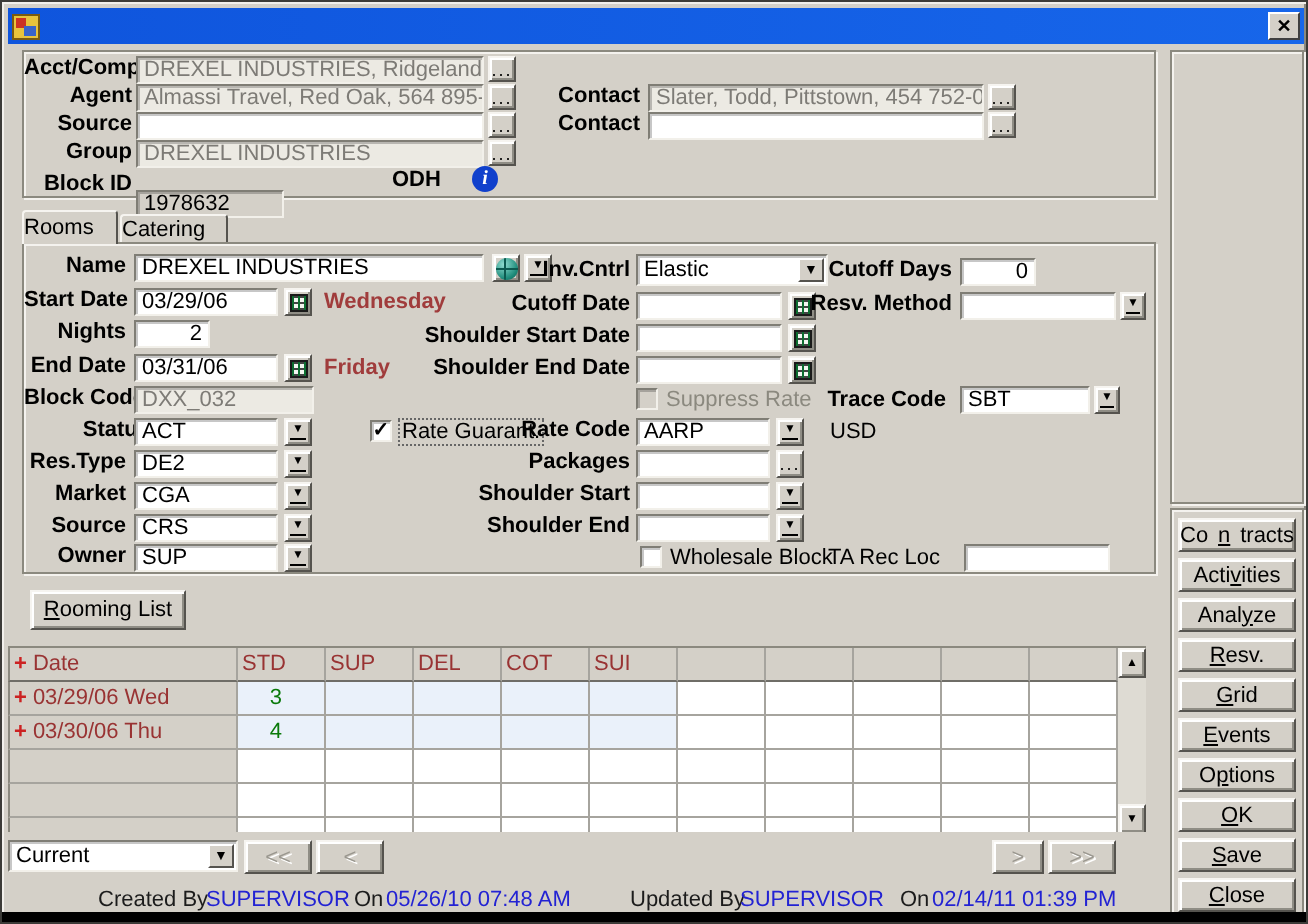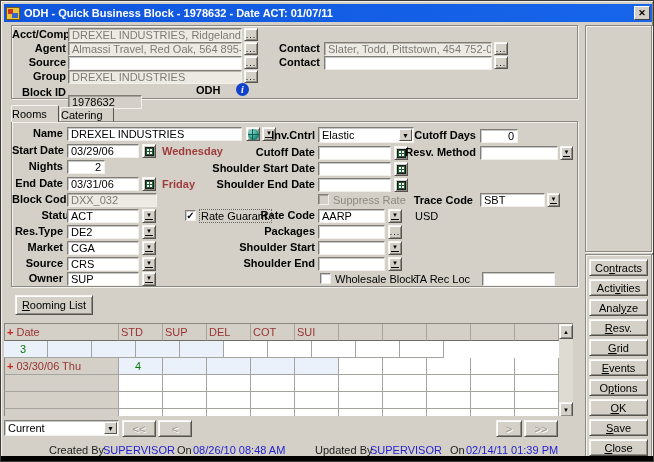--- a/index.html
+++ b/index.html
@@ -114,21 +114,20 @@
 </head>
 <body>
 
 <div id="win">
 
   <div id="titlebar" class="abs">
     <span class="appicon">
         <i></i>
         <b></b>
       </span>
-    <span class="ttl">ODH - Quick Business Block - 1978632 - Date ACT: 01/07/11</span>
     <span class="xbtn">✕</span>
   </div>
 
   <div class="abs frame" style="left:10px;top:24px;width:567px;height:74px;">
     <div class="lbl" style="left:0;top:2px;width:54px;">Acct/Comp</div>
     <div class="tf dis" style="left:56px;top:2px;width:174px;">DREXEL INDUSTRIES, Ridgeland, 564 52</div>
     <div class="sbtn" style="left:232px;top:2px;height:13px;">
         <span class="dots">...</span>
       </div>
 
@@ -326,20 +325,21 @@
       <div class="gc hd" style="width:44px;">DEL</div>
       <div class="gc hd" style="width:44px;">COT</div>
       <div class="gc hd" style="width:44px;">SUI</div>
       <div class="gc hd" style="width:44px;"></div>
       <div class="gc hd" style="width:44px;"></div>
       <div class="gc hd" style="width:44px;"></div>
       <div class="gc hd" style="width:44px;"></div>
       <div class="gc hd" style="width:44px;"></div>
     </div>
     <div class="grow">
+      <div class="gc datec" style="width:115px;"><span class="pl">+</span><span class="datetxt">03/29/06 Wed</span></div>
       <div class="gc blue num" style="width:44px;">3</div>
       <div class="gc blue" style="width:44px;"></div>
       <div class="gc blue" style="width:44px;"></div>
       <div class="gc blue" style="width:44px;"></div>
       <div class="gc blue" style="width:44px;"></div>
       <div class="gc" style="width:44px;"></div>
       <div class="gc" style="width:44px;"></div>
       <div class="gc" style="width:44px;"></div>
       <div class="gc" style="width:44px;"></div>
       <div class="gc" style="width:44px;"></div>
@@ -411,30 +411,30 @@
     <span class="ca">▼</span>
   </div>
   <div class="rbtn disb" style="left:121px;top:419px;width:34px;height:17px;">&lt;&lt;</div>
   <div class="rbtn disb" style="left:157px;top:419px;width:34px;height:17px;">&lt;</div>
   <div class="rbtn disb" style="left:495px;top:419px;width:26px;height:17px;">&gt;</div>
   <div class="rbtn disb" style="left:523px;top:419px;width:34px;height:17px;">&gt;&gt;</div>
 
   <div class="st" style="left:12px;">Created By</div>
   <div class="st blue" style="left:66px;">SUPERVISOR</div>
   <div class="st" style="left:140px;">On</div>
-  <div class="st blue" style="left:156px;">08/26/10 08:48 AM</div>
+  <div class="st blue" style="left:156px;">05/26/10 07:48 AM</div>
   <div class="st" style="left:278px;">Updated By</div>
   <div class="st blue" style="left:333px;">SUPERVISOR</div>
   <div class="st" style="left:413px;">On</div>
   <div class="st blue" style="left:429px;">02/14/11 01:39 PM</div>
 
   <div class="abs frame" style="left:584px;top:24px;width:67px;height:227px;"></div>
   <div class="abs frame" style="left:584px;top:253px;width:67px;height:203px;"></div>
 
-  <div class="rbtn" style="left:588px;top:258px;width:59px;height:17px;">
+  <div class="rbtn" style="left:588px;top:258px;width:59px;height:17px;justify-content:space-between;">
       <span>Co</span>
       <span class="key">n</span>
       <span>tracts</span>
     </div>
   <div class="rbtn" style="left:588px;top:278px;width:59px;height:17px;">
       <span>Acti</span>
       <span class="key">v</span>
       <span>ities</span>
     </div>
   <div class="rbtn" style="left:588px;top:298px;width:59px;height:17px;">

